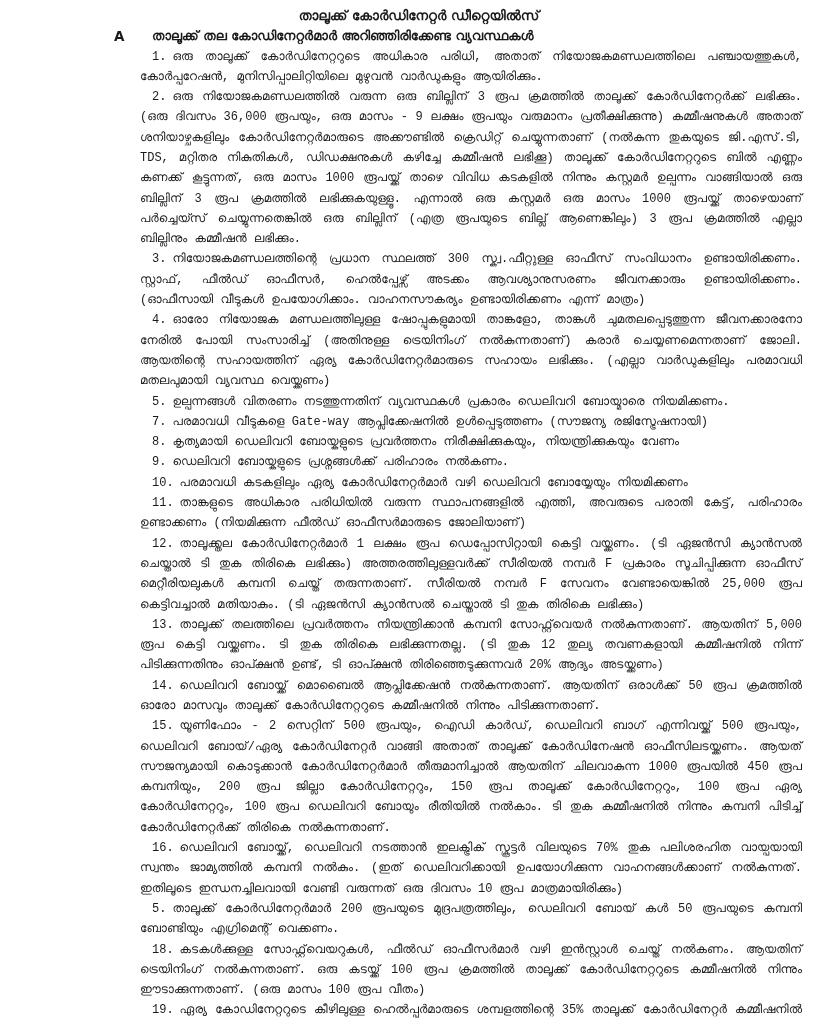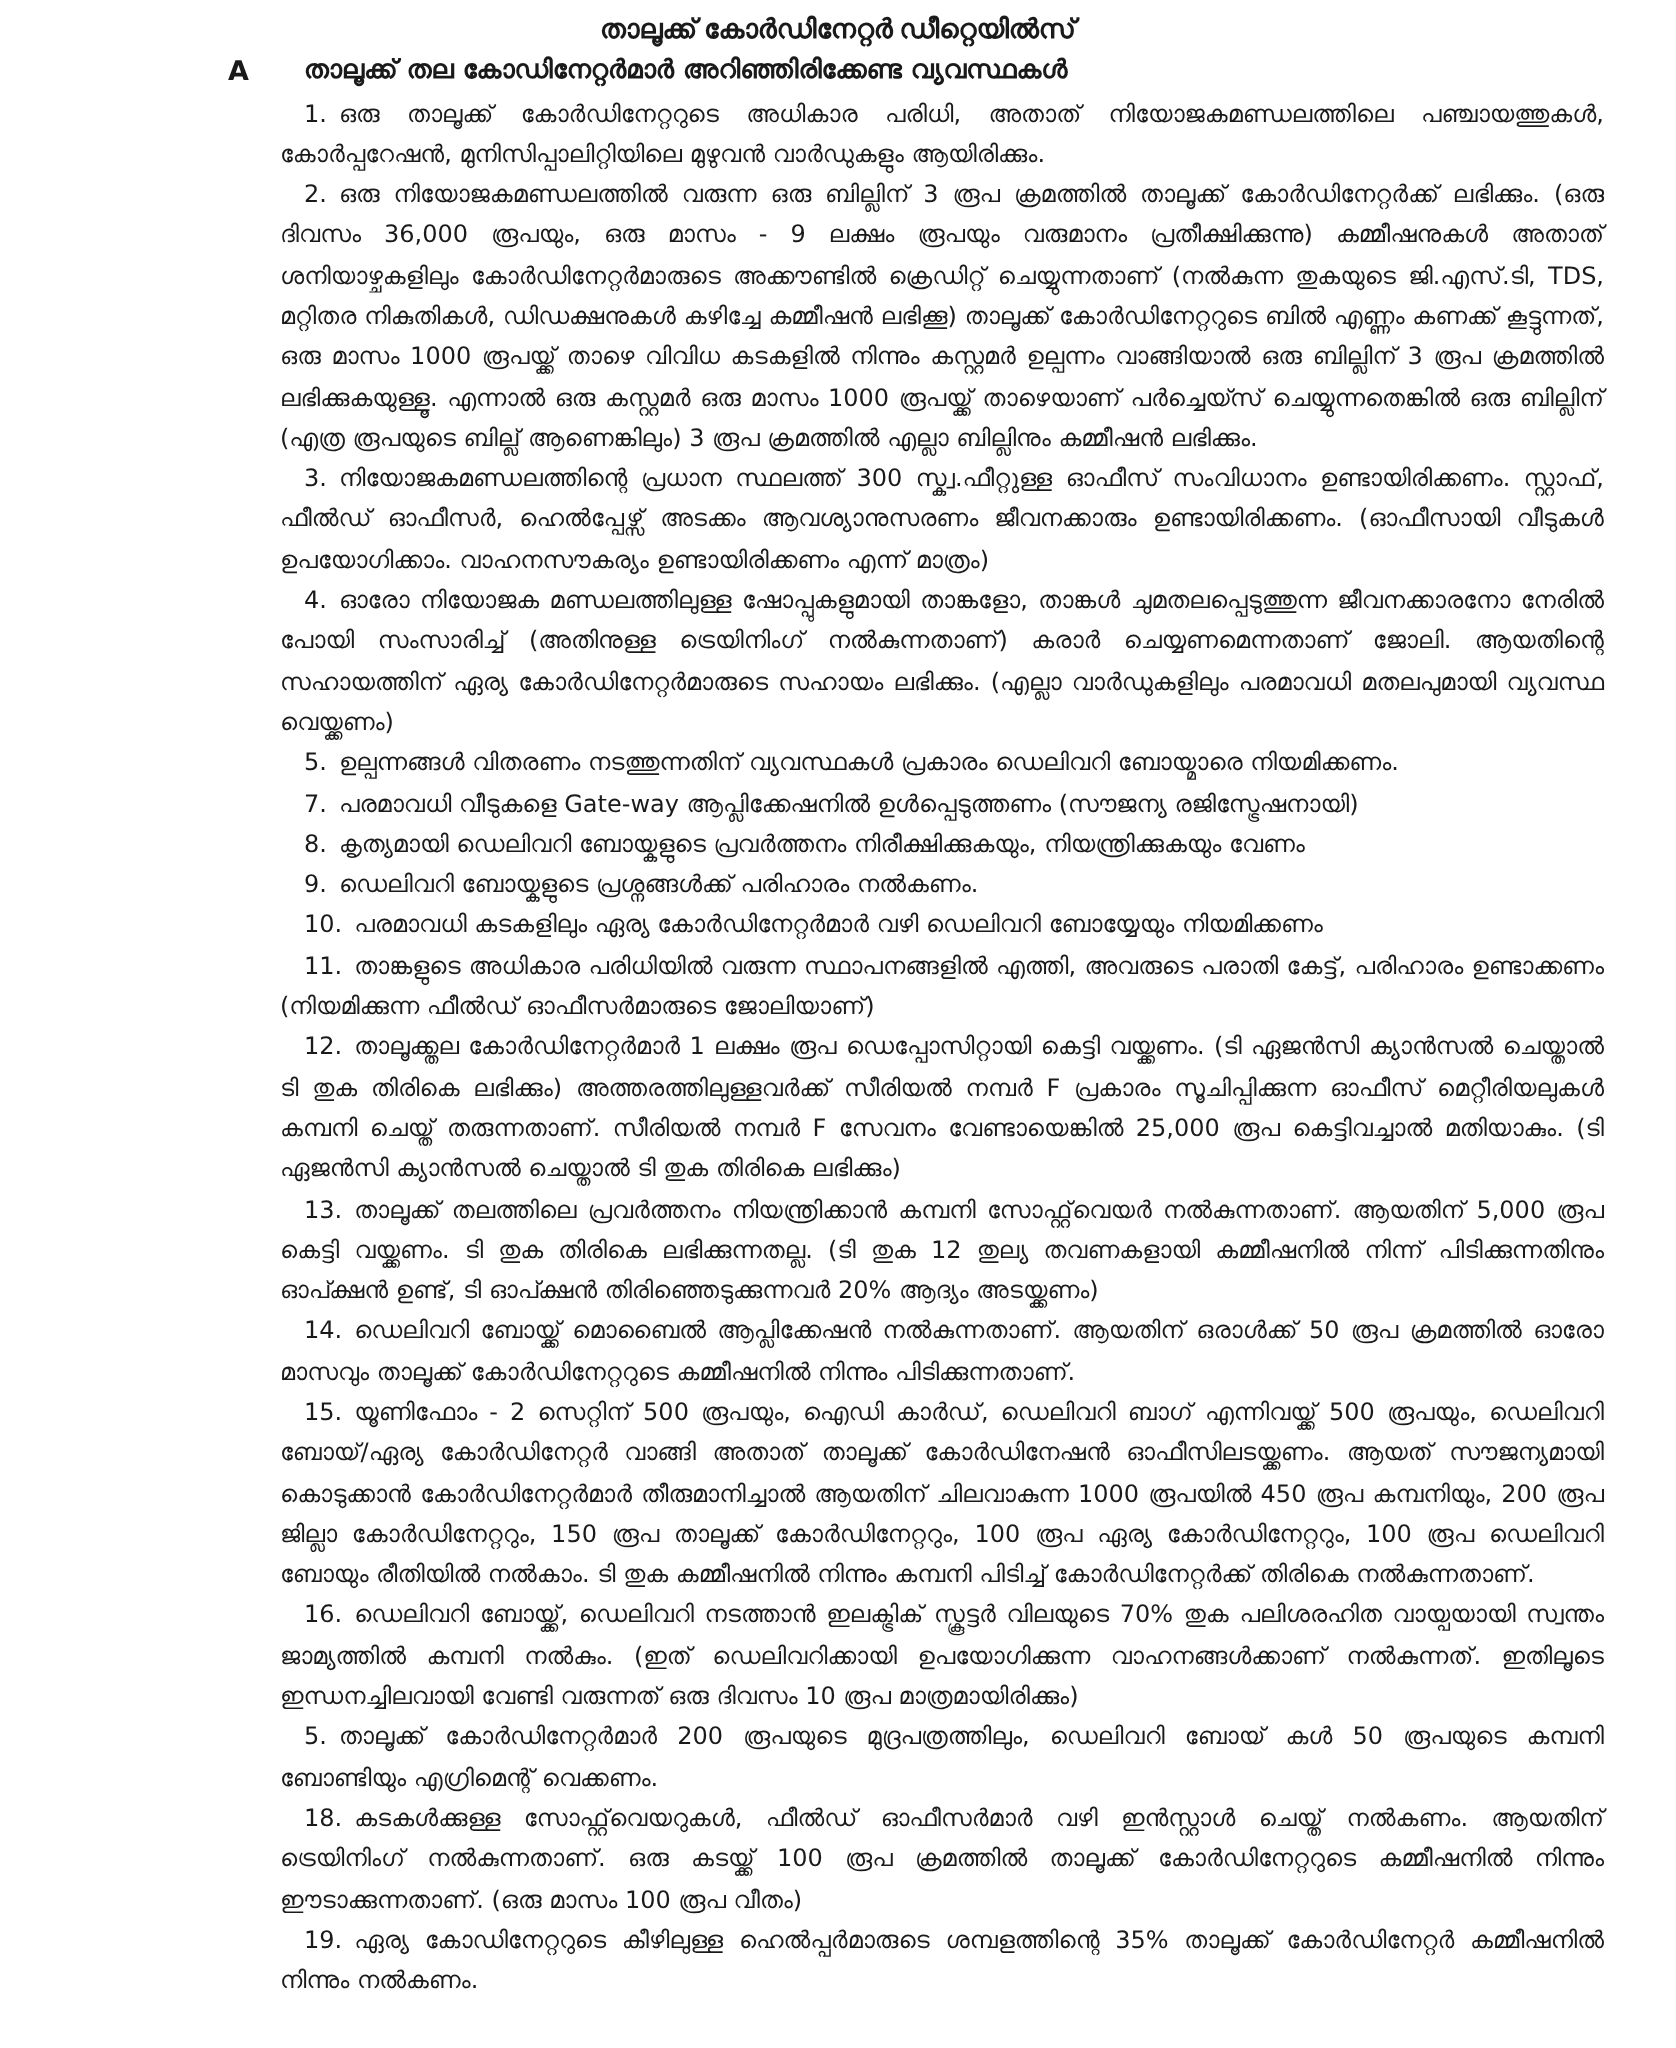--- a/index.html
+++ b/index.html
@@ -16,21 +16,20 @@
     padding: 5px 36px 10px 90px;
     overflow: hidden;
   }
   .doc-title {
     text-align: center;
     font-weight: bold;
     font-size: 13.5px;
     line-height: 20px;
     margin-left: -54px; 
     margin-bottom: 1px;
-    font-family: Liberation Serif, serif;
   }
   .section { position: relative; margin-left: 50px; }
   .section-letter {
     position: absolute;
     left: -26px; top: 0;
     font-weight: bold;
     font-size: 13.5px;
     line-height: 20.5px;
   }
   .section-heading {
@@ -38,20 +37,21 @@
     font-size: 13px;
     line-height: 20.5px;
     text-indent: 12px;
     text-align: justify;
   }
   .item {
     font-size: 12px;
     line-height: 20.3px;
     text-align: justify;
     text-indent: 12px;
+    font-family: Liberation Mono, monospace;
   }
   .item .num { font-weight: normal; }
   .item .num::after { content: "\2002"; }
 </style>
 </head>
 <body>
 
 <div class="page">
 
   <div class="doc-title">താലൂക്ക് കോർഡിനേറ്റർ ഡീറ്റെയിൽസ്</div>

